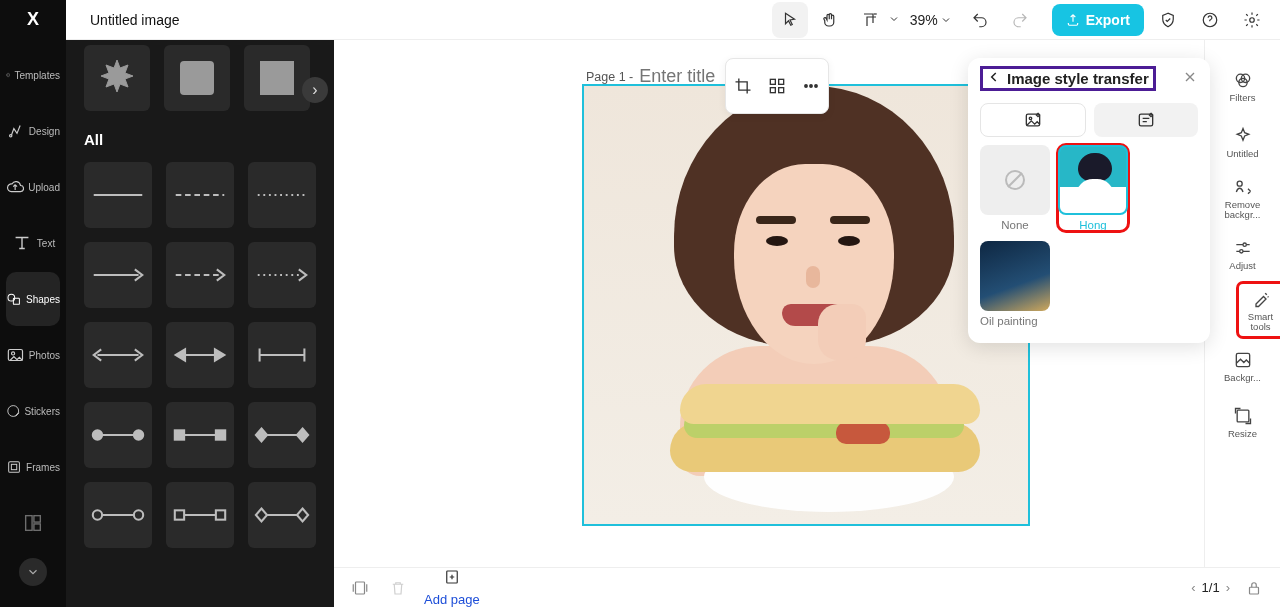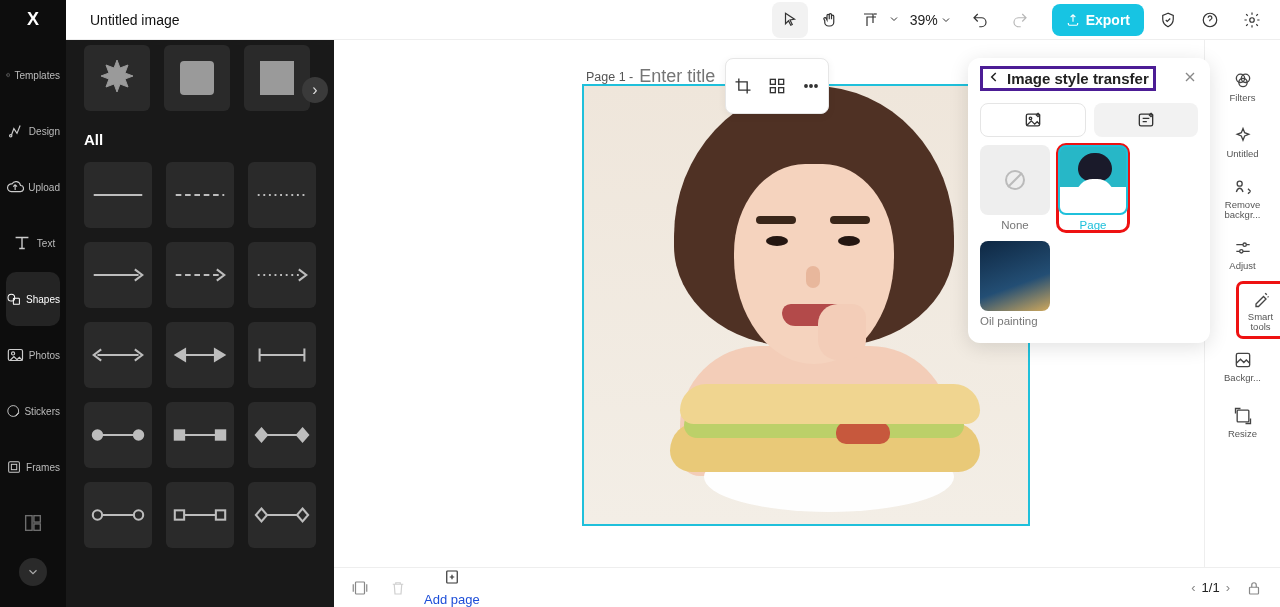--- a/index.html
+++ b/index.html
@@ -473,21 +473,21 @@
       <div class="swatch">
           <svg viewBox="0 0 24 24">
             <circle cx="12" cy="12" r="9"></circle>
             <path d="M5 19 19 5"></path>
           </svg>
         </div>
       <span>None</span>
     </div>
     <div class="style-item sel">
       <div class="swatch sw-manga"></div>
-      <span>Page</span>
+      <span>Hong</span>
     </div>
   </div>
   <div class="styles-row style-row2">
     <div class="style-item">
       <div class="swatch sw-oil"></div>
       <span>Oil painting</span>
     </div>
   </div>
 </div>
 

